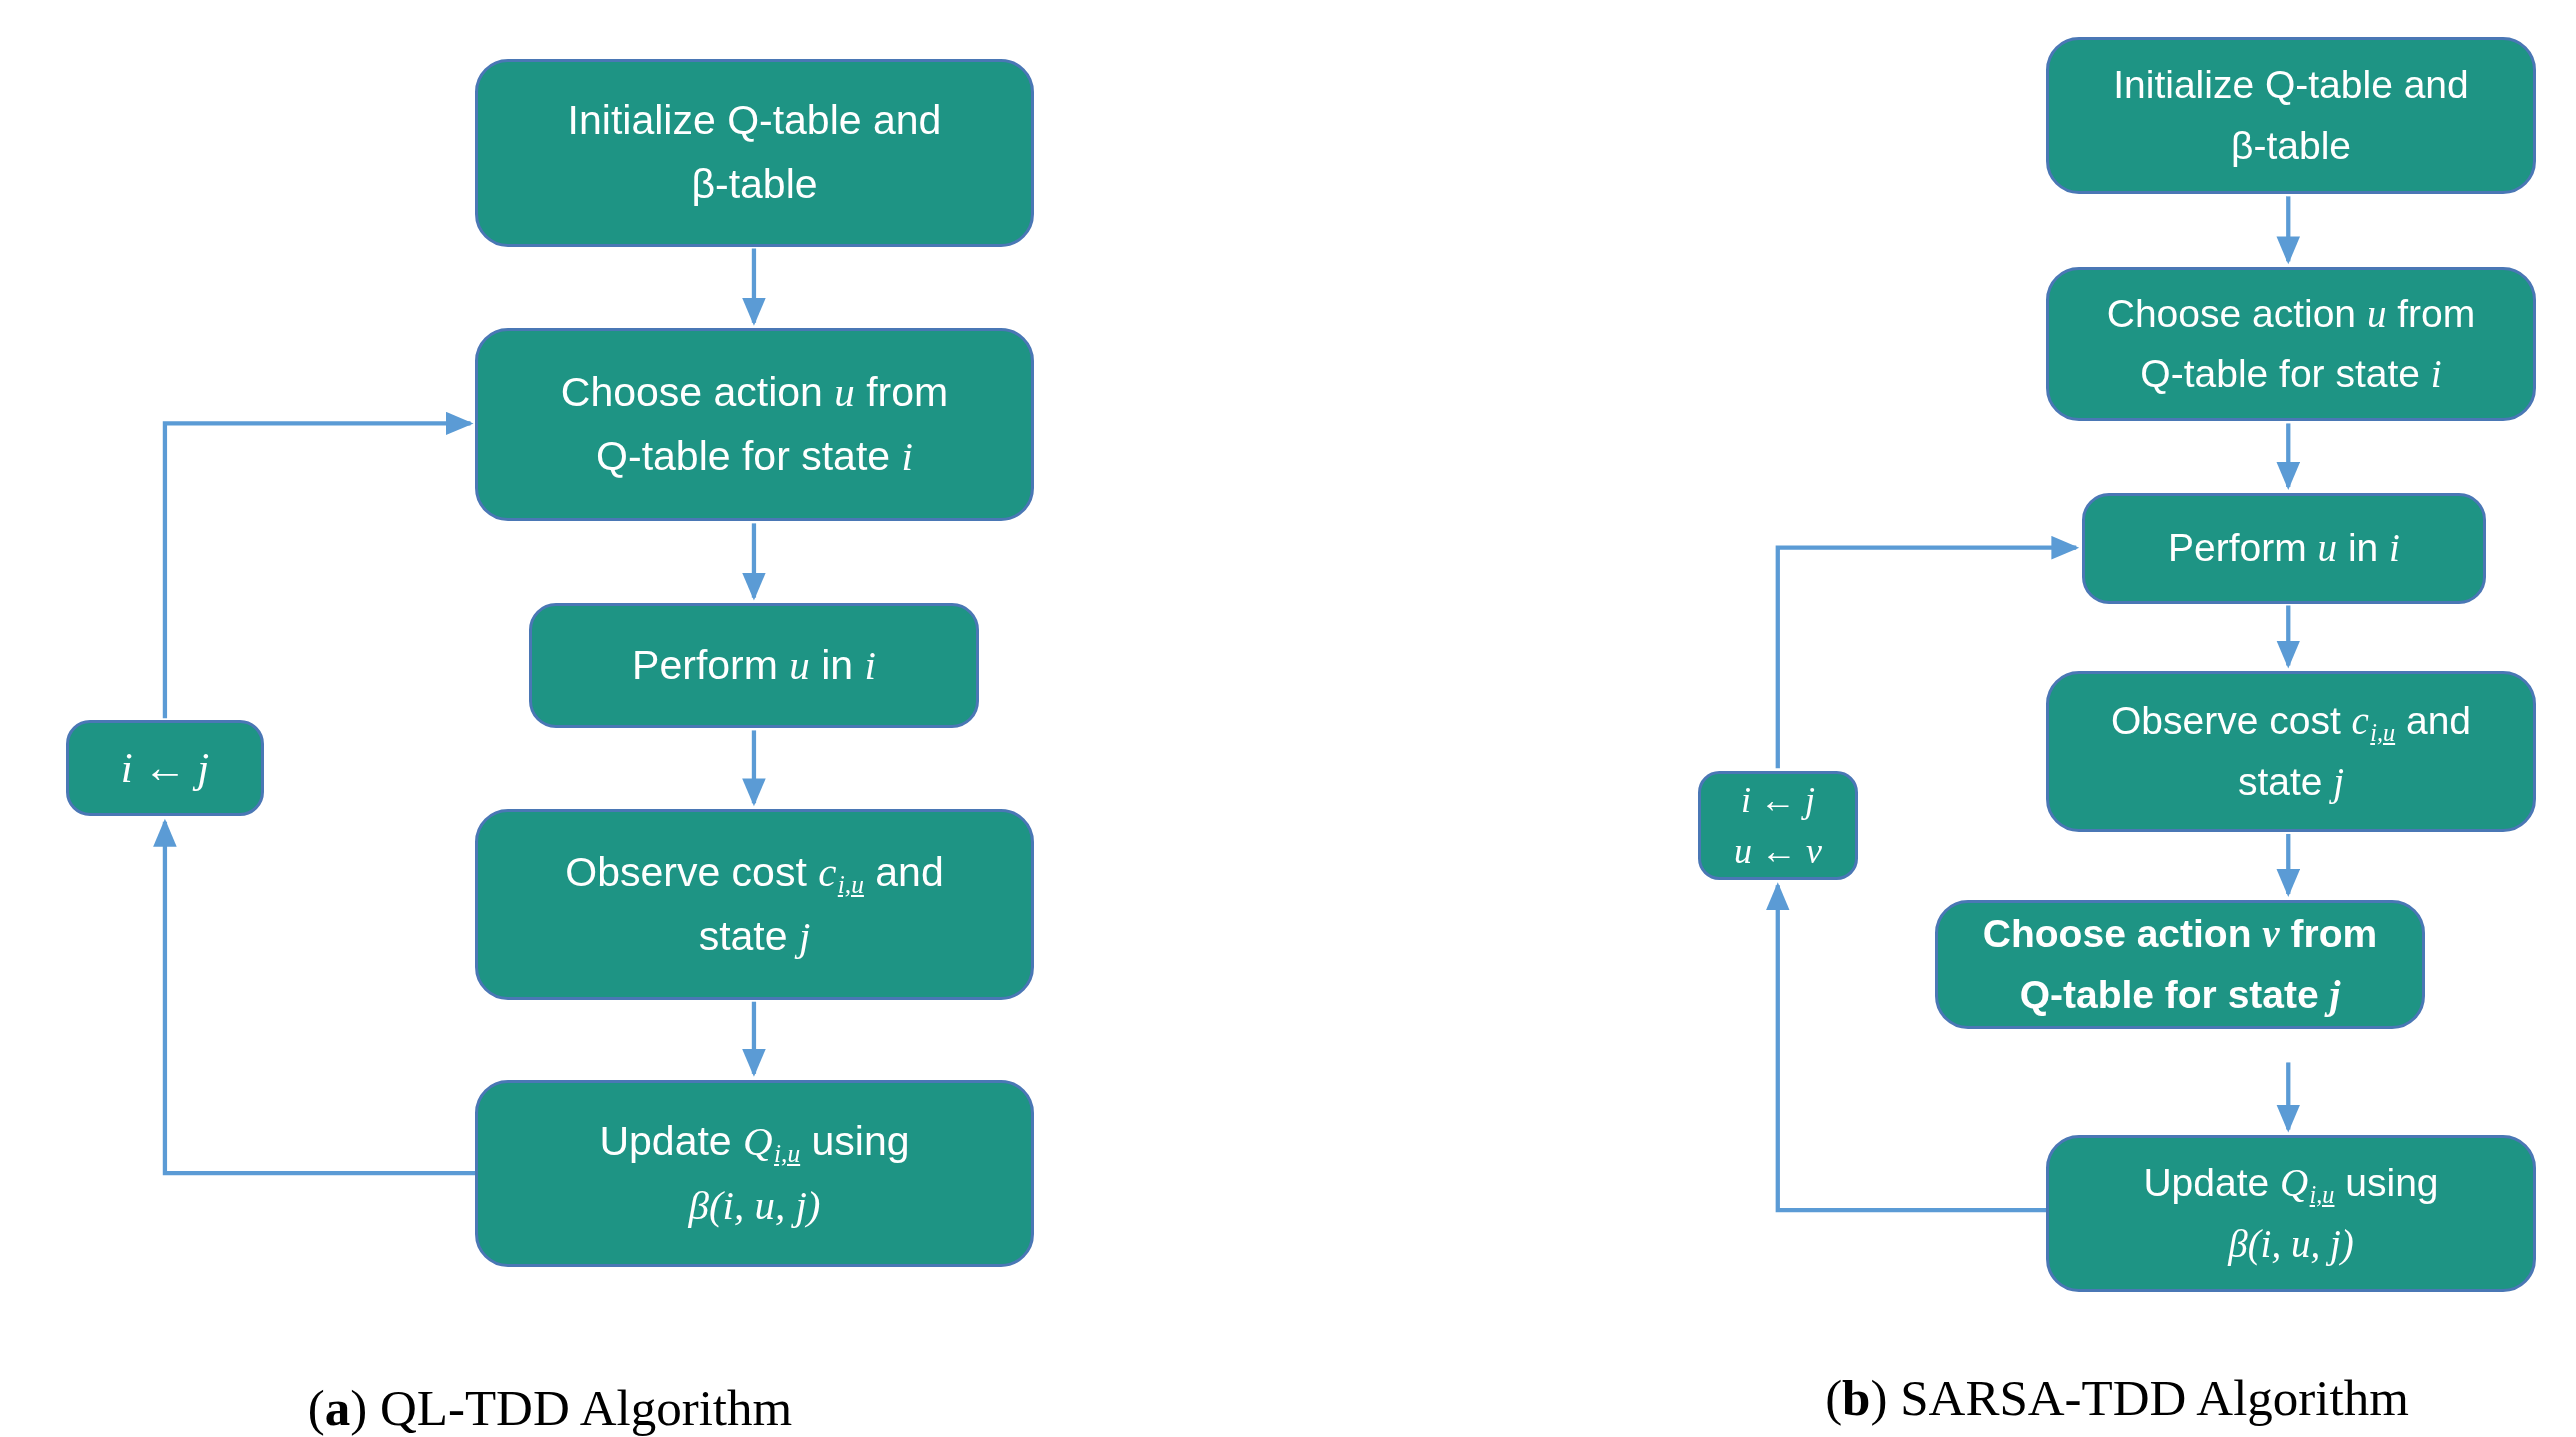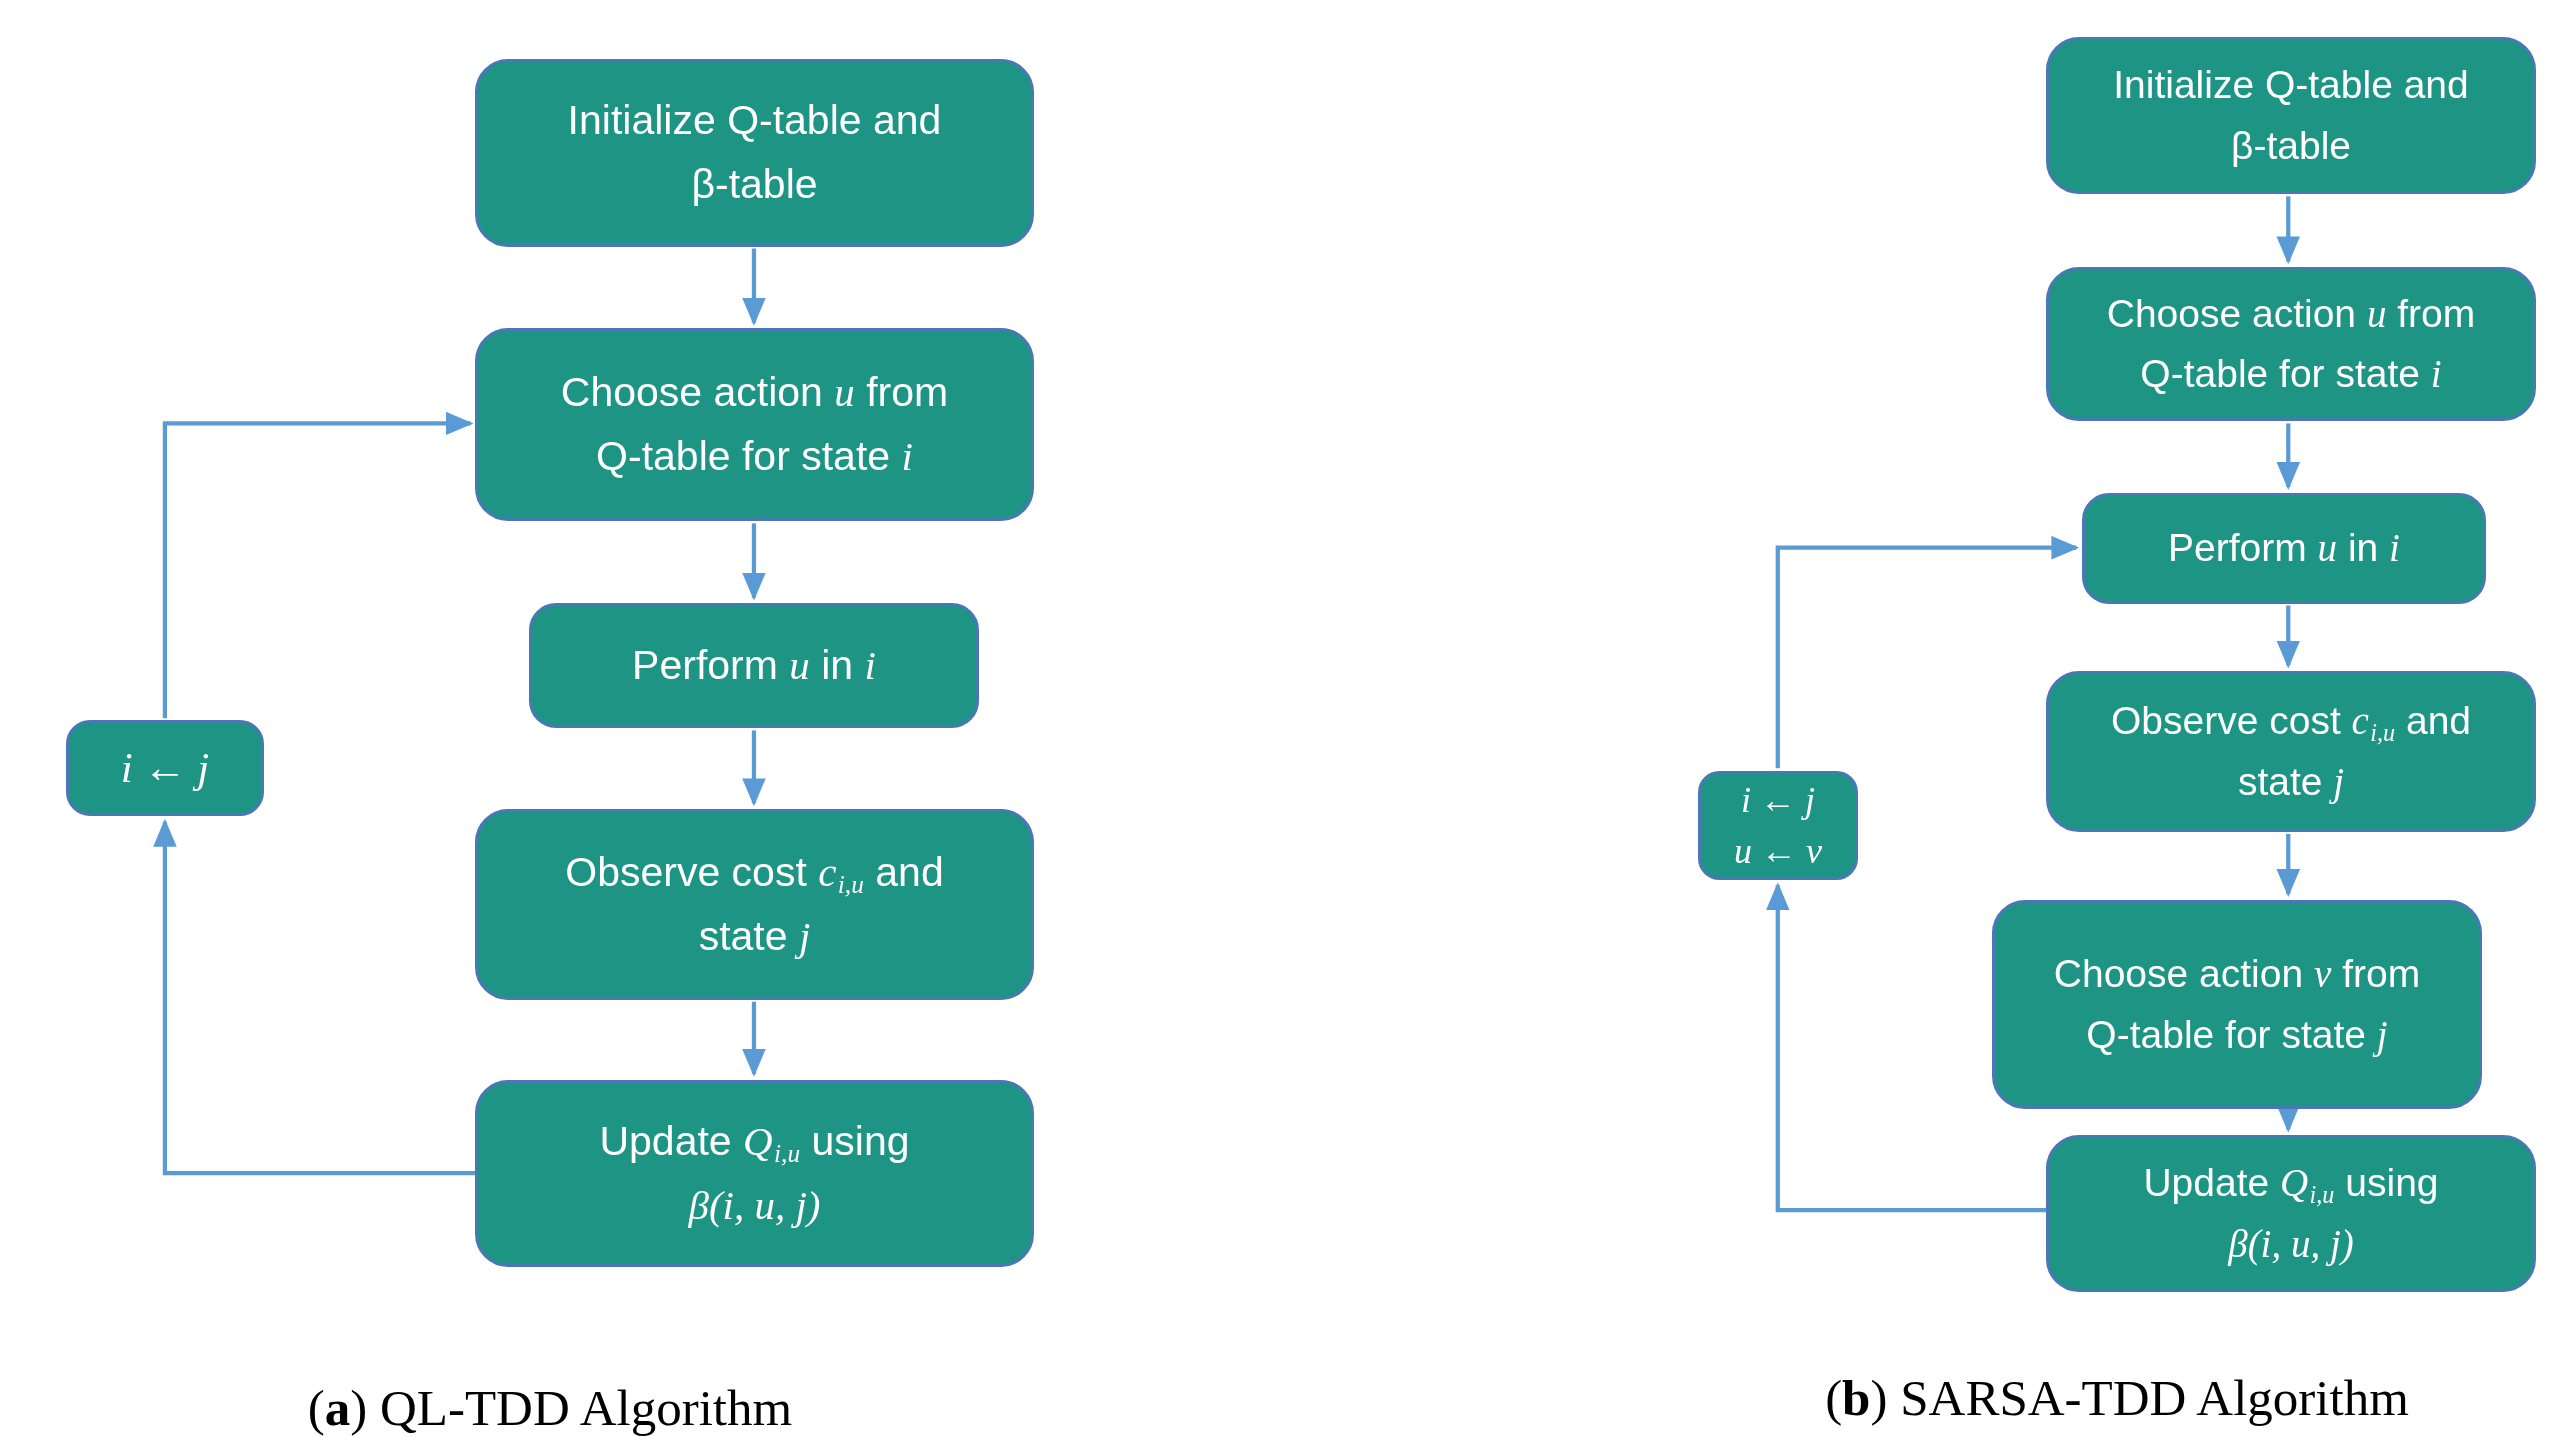--- a/index.html
+++ b/index.html
@@ -44,20 +44,21 @@
   .rich-line { line-height: 1.55; white-space: nowrap; }
   .node-loop-b .rich-line { line-height: 1.4; }
   .seg-m, .seg-ms {
     font-family: "Liberation Serif", serif;
     font-style: italic;
   }
   .seg-ms {
     font-size: 0.62em;
     vertical-align: -0.28em;
     margin-left: 1.4px;
+    text-decoration: underline;
   }
   .seg-b { font-weight: bold; }
   .caption {
     position: absolute;
     font-family: "Liberation Serif", serif;
     color: var(--caption-text, #000000);
     font-size: 51px;
     text-align: center;
   }
   .caption .rich-line { line-height: 1.2; }
@@ -124,21 +125,21 @@
       <div class="rich-line"><span class="seg-p">Choose action </span><span class="seg-m">u</span><span class="seg-p"> from</span></div>
       <div class="rich-line"><span class="seg-p">Q-table for state </span><span class="seg-m">i</span></div>
     </div>
   <div class="node node-b node-perform" style="left:2082px; top:493px; width:404px; height:111px;">
       <div class="rich-line"><span class="seg-p">Perform </span><span class="seg-m">u</span><span class="seg-p"> in </span><span class="seg-m">i</span></div>
     </div>
   <div class="node node-b" style="left:2046px; top:671px; width:490px; height:161px;">
       <div class="rich-line"><span class="seg-p">Observe cost </span><span class="seg-m">c</span><span class="seg-ms">i,u</span><span class="seg-p"> and</span></div>
       <div class="rich-line"><span class="seg-p">state </span><span class="seg-m">j</span></div>
     </div>
-  <div class="node node-b" style="left:1992px; top:900px; width:490px; height:209px;">
+  <div class="node node-b" style="left:1935px; top:900px; width:490px; height:129px;font-weight:bold;">
       <div class="rich-line"><span class="seg-p">Choose action </span><span class="seg-m">v</span><span class="seg-p"> from</span></div>
       <div class="rich-line"><span class="seg-p">Q-table for state </span><span class="seg-m">j</span></div>
     </div>
   <div class="node node-b" style="left:2046px; top:1135px; width:490px; height:157px;">
       <div class="rich-line"><span class="seg-p">Update </span><span class="seg-m">Q</span><span class="seg-ms">i,u</span><span class="seg-p"> using</span></div>
       <div class="rich-line"><span class="seg-m">β(i, u, j)</span></div>
     </div>
   <div class="node node-b node-loop node-loop-b" style="left:1698px; top:771px; width:160px; height:109px;">
       <div class="rich-line"><span class="seg-m">i ← j</span></div>
       <div class="rich-line"><span class="seg-m">u ← v</span></div>

